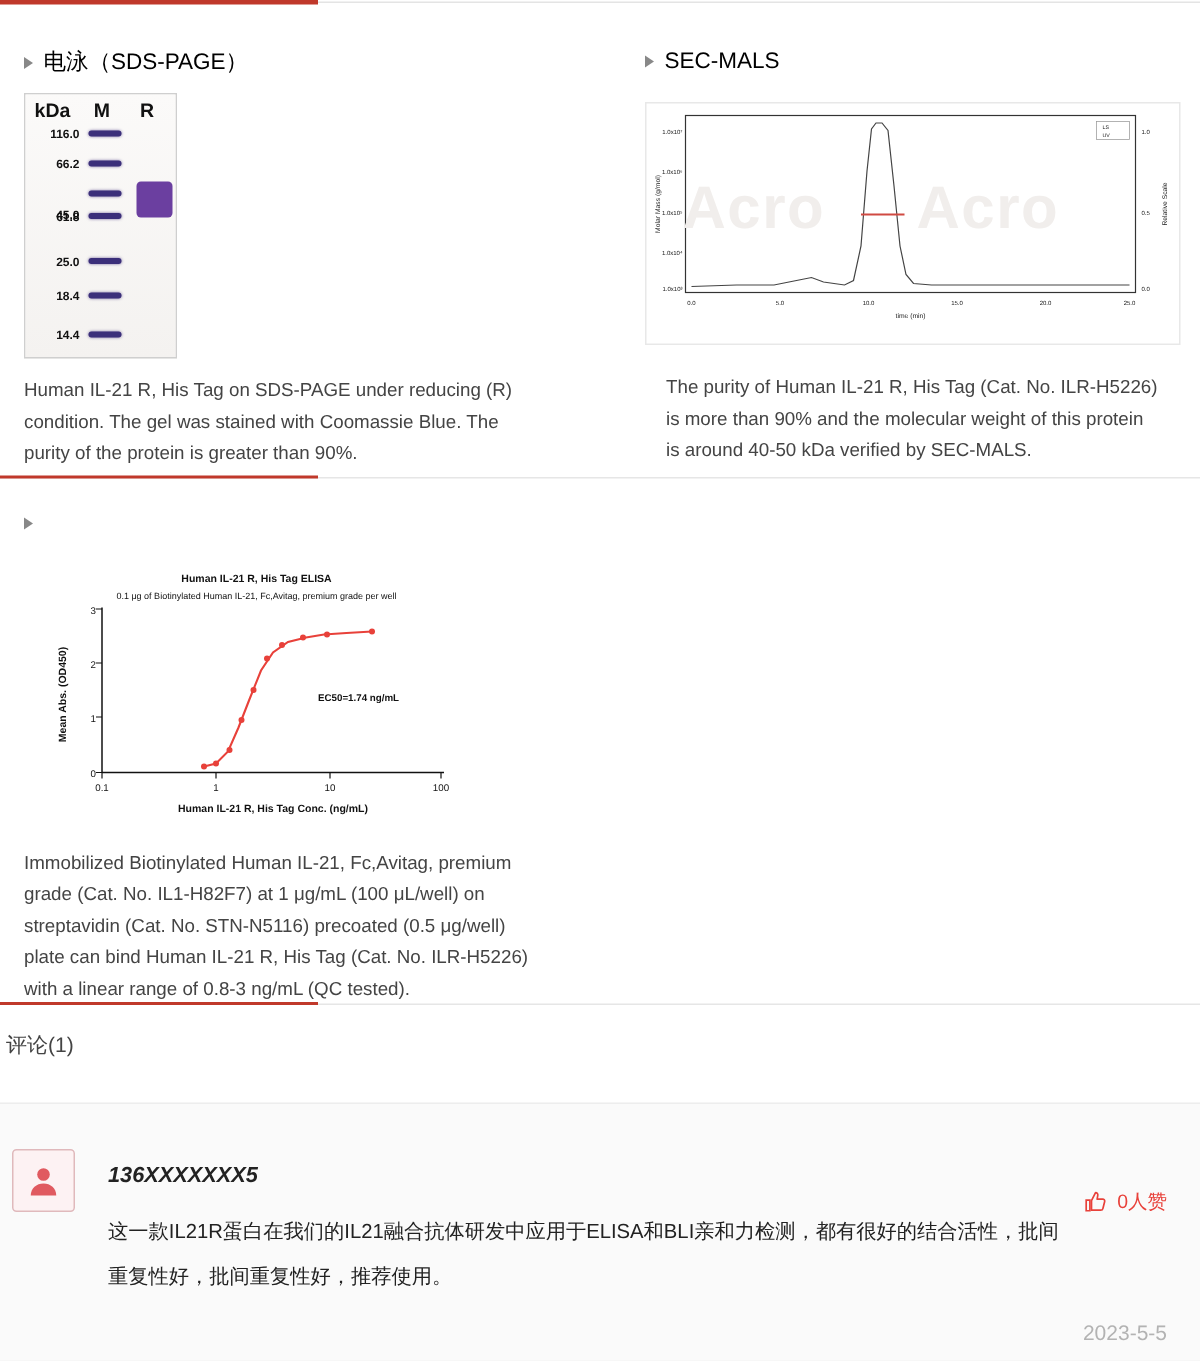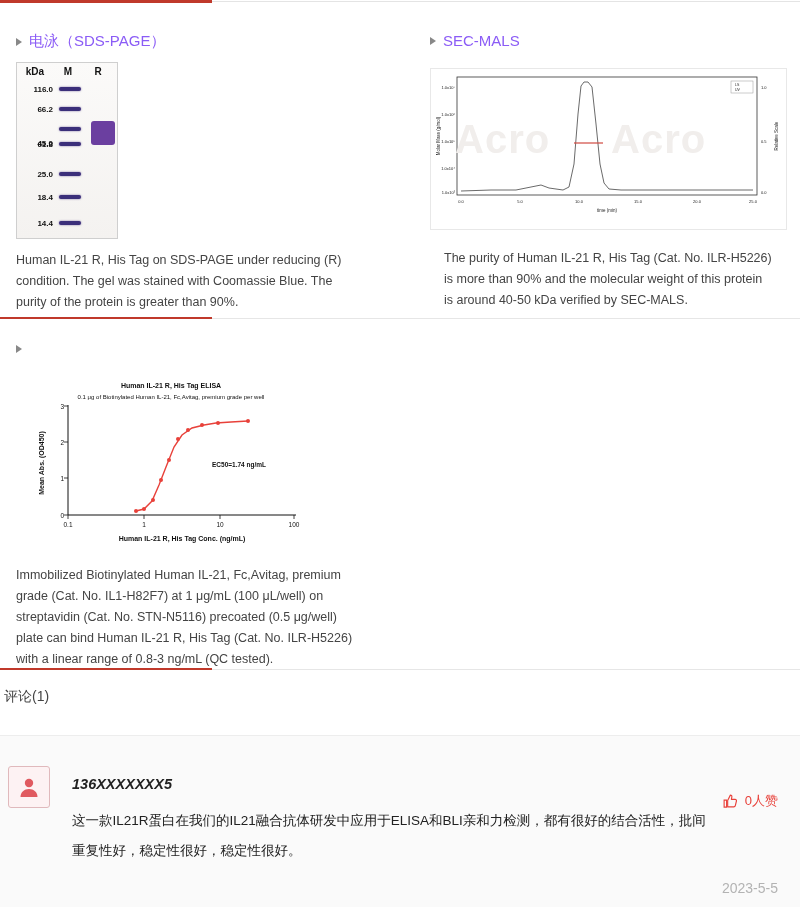--- a/index.html
+++ b/index.html
@@ -37,21 +37,21 @@
     height: 1px;
     background: #e4e4e4;
   }
 
   .section {
     position: absolute;
   }
 
   .sec-title {
     font-size: 15px;
-    color: #8b5cf6;
+    color: #000000;
     font-weight: normal;
     display: flex;
     align-items: center;
     gap: 7px;
   }
   .sec-title .tri {
     width: 0; height: 0;
     border-left: 6px solid #888;
     border-top: 4px solid transparent;
     border-bottom: 4px solid transparent;
@@ -76,21 +76,21 @@
   .gel-inner {
     position: absolute;
     inset: 0;
     background: linear-gradient(#fbfaf9, #f4f2f0);
   }
   .gel-head {
     position: absolute;
     top: 3px;
     left: 0; right: 0;
     display: flex;
-    font-size: 10px;
+    font-size: 13px;
     color: #111;
     font-weight: bold;
   }
   .gel-head span:nth-child(1) { width: 36px; text-align: center; }
   .gel-head span:nth-child(2) { width: 30px; text-align: center; }
   .gel-head span:nth-child(3) { width: 30px; text-align: center; }
 
   .mw-label {
     position: absolute;
     left: 2px;
@@ -396,21 +396,21 @@
   <div class="comment-head">评论(1)</div>
 
   <div class="comment-card">
     <div class="avatar">
       <svg width="24" height="24" viewBox="0 0 24 24">
         <circle cx="12" cy="8" r="4.2" fill="#e05a60"></circle>
         <path d="M3.5 22c0-4.8 3.8-8 8.5-8s8.5 3.2 8.5 8z" fill="#e05a60"></path>
       </svg>
     </div>
     <div class="cm-name">136XXXXXXX5</div>
-    <div class="cm-body">这一款IL21R蛋白在我们的IL21融合抗体研发中应用于ELISA和BLI亲和力检测，都有很好的结合活性，批间重复性好，稳定性很好，稳定性很好。</div>
+    <div class="cm-body">这一款IL21R蛋白在我们的IL21融合抗体研发中应用于ELISA和BLI亲和力检测，都有很好的结合活性，批间重复性好，批间重复性好，推荐使用。</div>
     <div class="cm-like">
       <svg width="17" height="17" viewBox="0 0 24 24">
         <path d="M3 10h3.5v10H3z" fill="none" stroke="#e8413a" stroke-width="1.6"></path>
         <path d="M8 10.5l3.8-7.5c1.6 0 2.4 1 2.1 2.6L13.3 9h5.2c1.3 0 2.2 1.1 1.9 2.3l-1.6 6.4c-.2 1-1.1 1.8-2.2 1.8H8z" fill="none" stroke="#e8413a" stroke-width="1.6" stroke-linejoin="round"></path>
       </svg>
       <span>0人赞</span>
     </div>
     <div class="cm-date">2023-5-5</div>
   </div>
 

